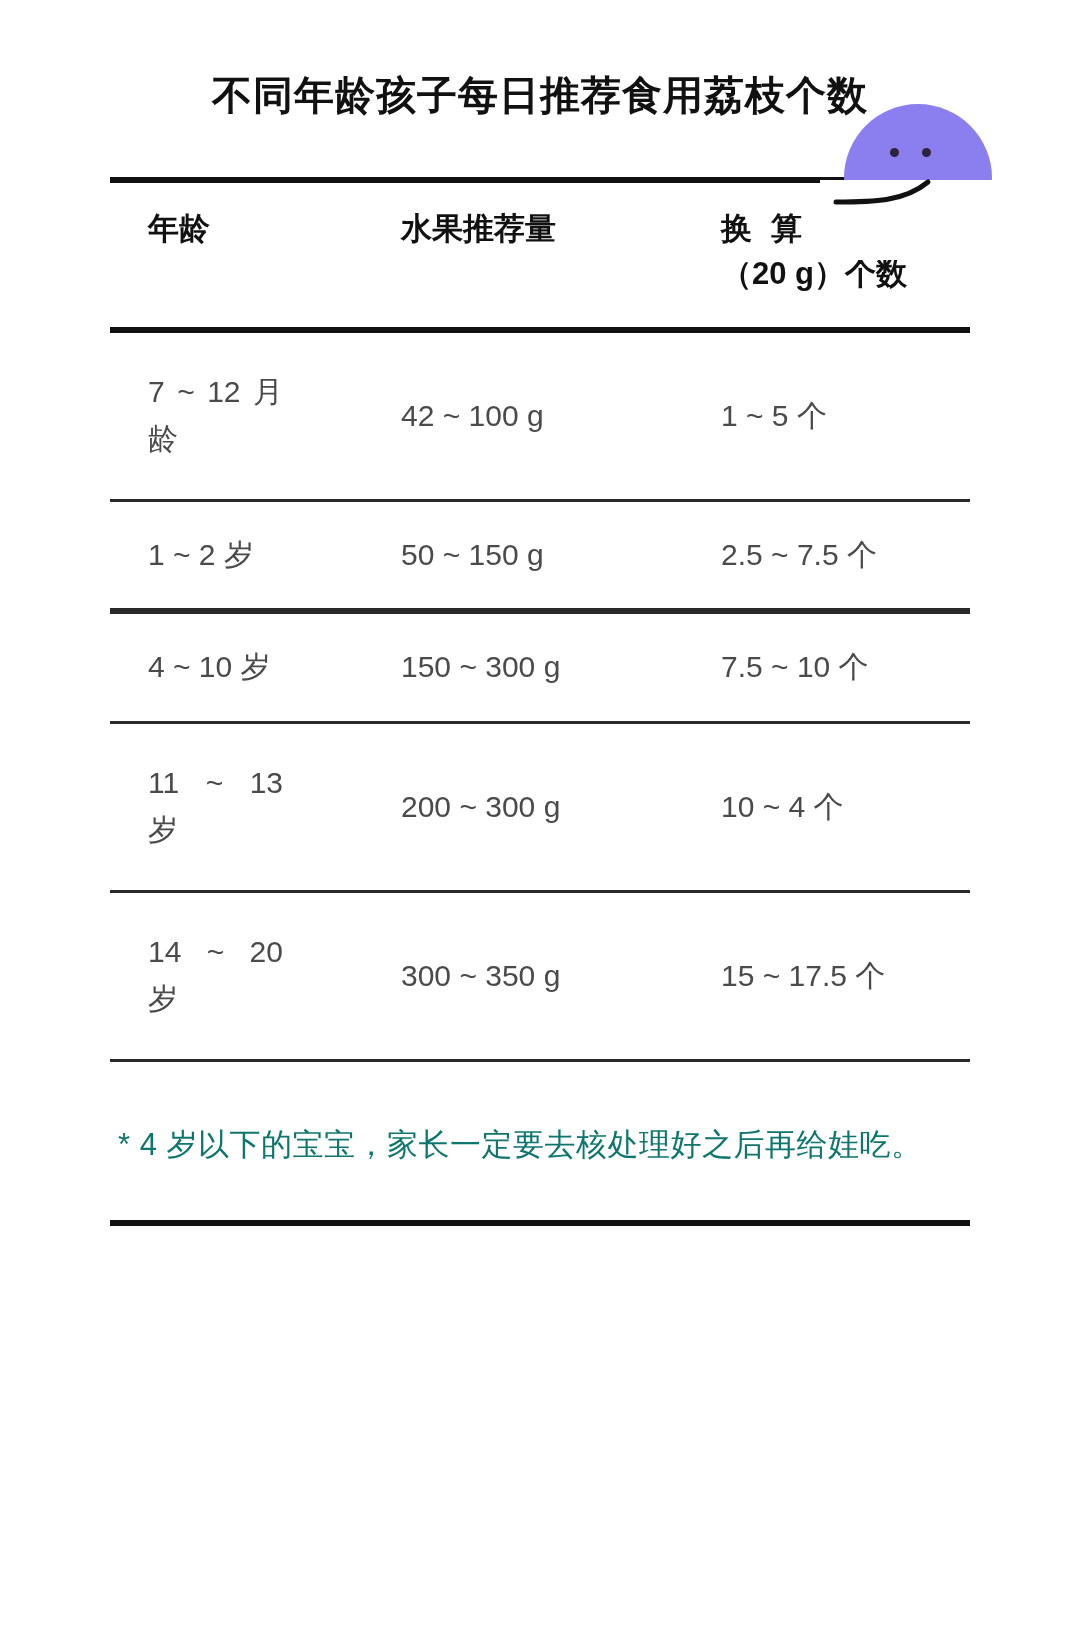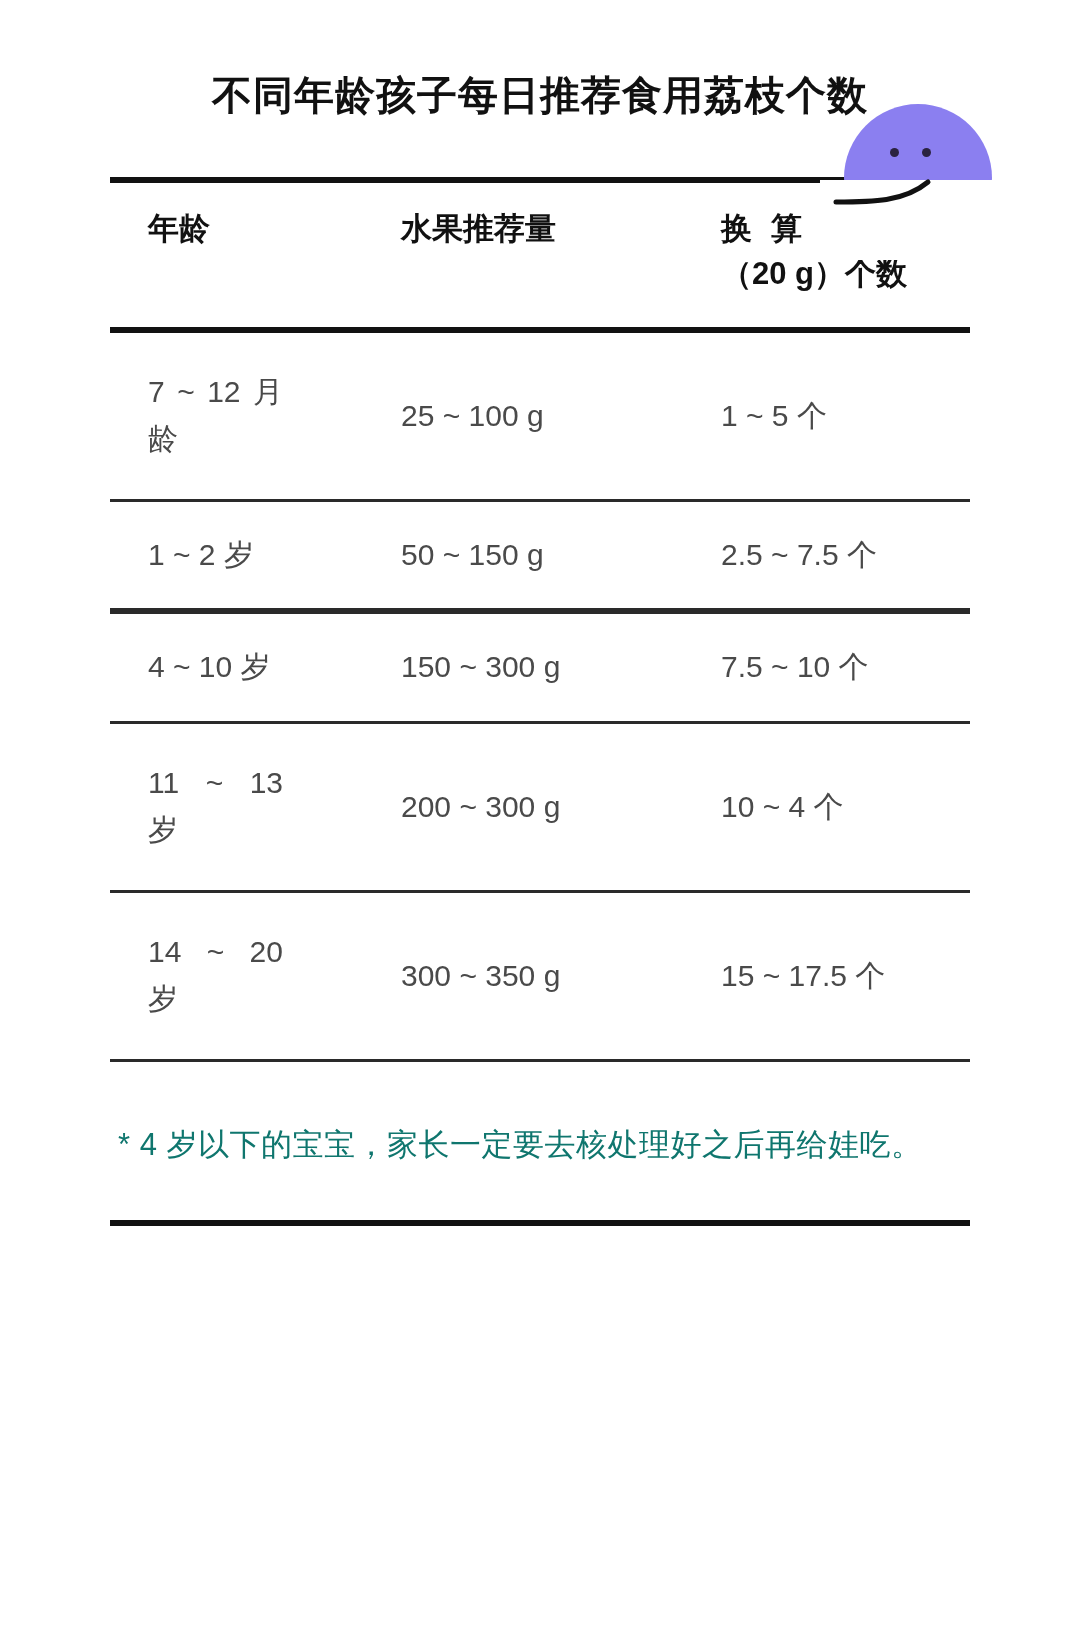--- a/index.html
+++ b/index.html
@@ -187,21 +187,21 @@
         <tr class="divider-row head-bottom">
           <td colspan="3">
               <div class="line"></div>
             </td>
         </tr>
       </thead>
       <tbody>
 
         <tr class="data-row tall">
           <td class="age-justify">7 ~ 12 月龄</td>
-          <td>25 ~ 100 g</td>
+          <td>42 ~ 100 g</td>
           <td>1 ~ 5 个</td>
         </tr>
         <tr class="divider-row">
             <td colspan="3">
               <div class="line"></div>
             </td>
           </tr>
 
         <tr class="data-row">
           <td>1 ~ 2 岁</td>

